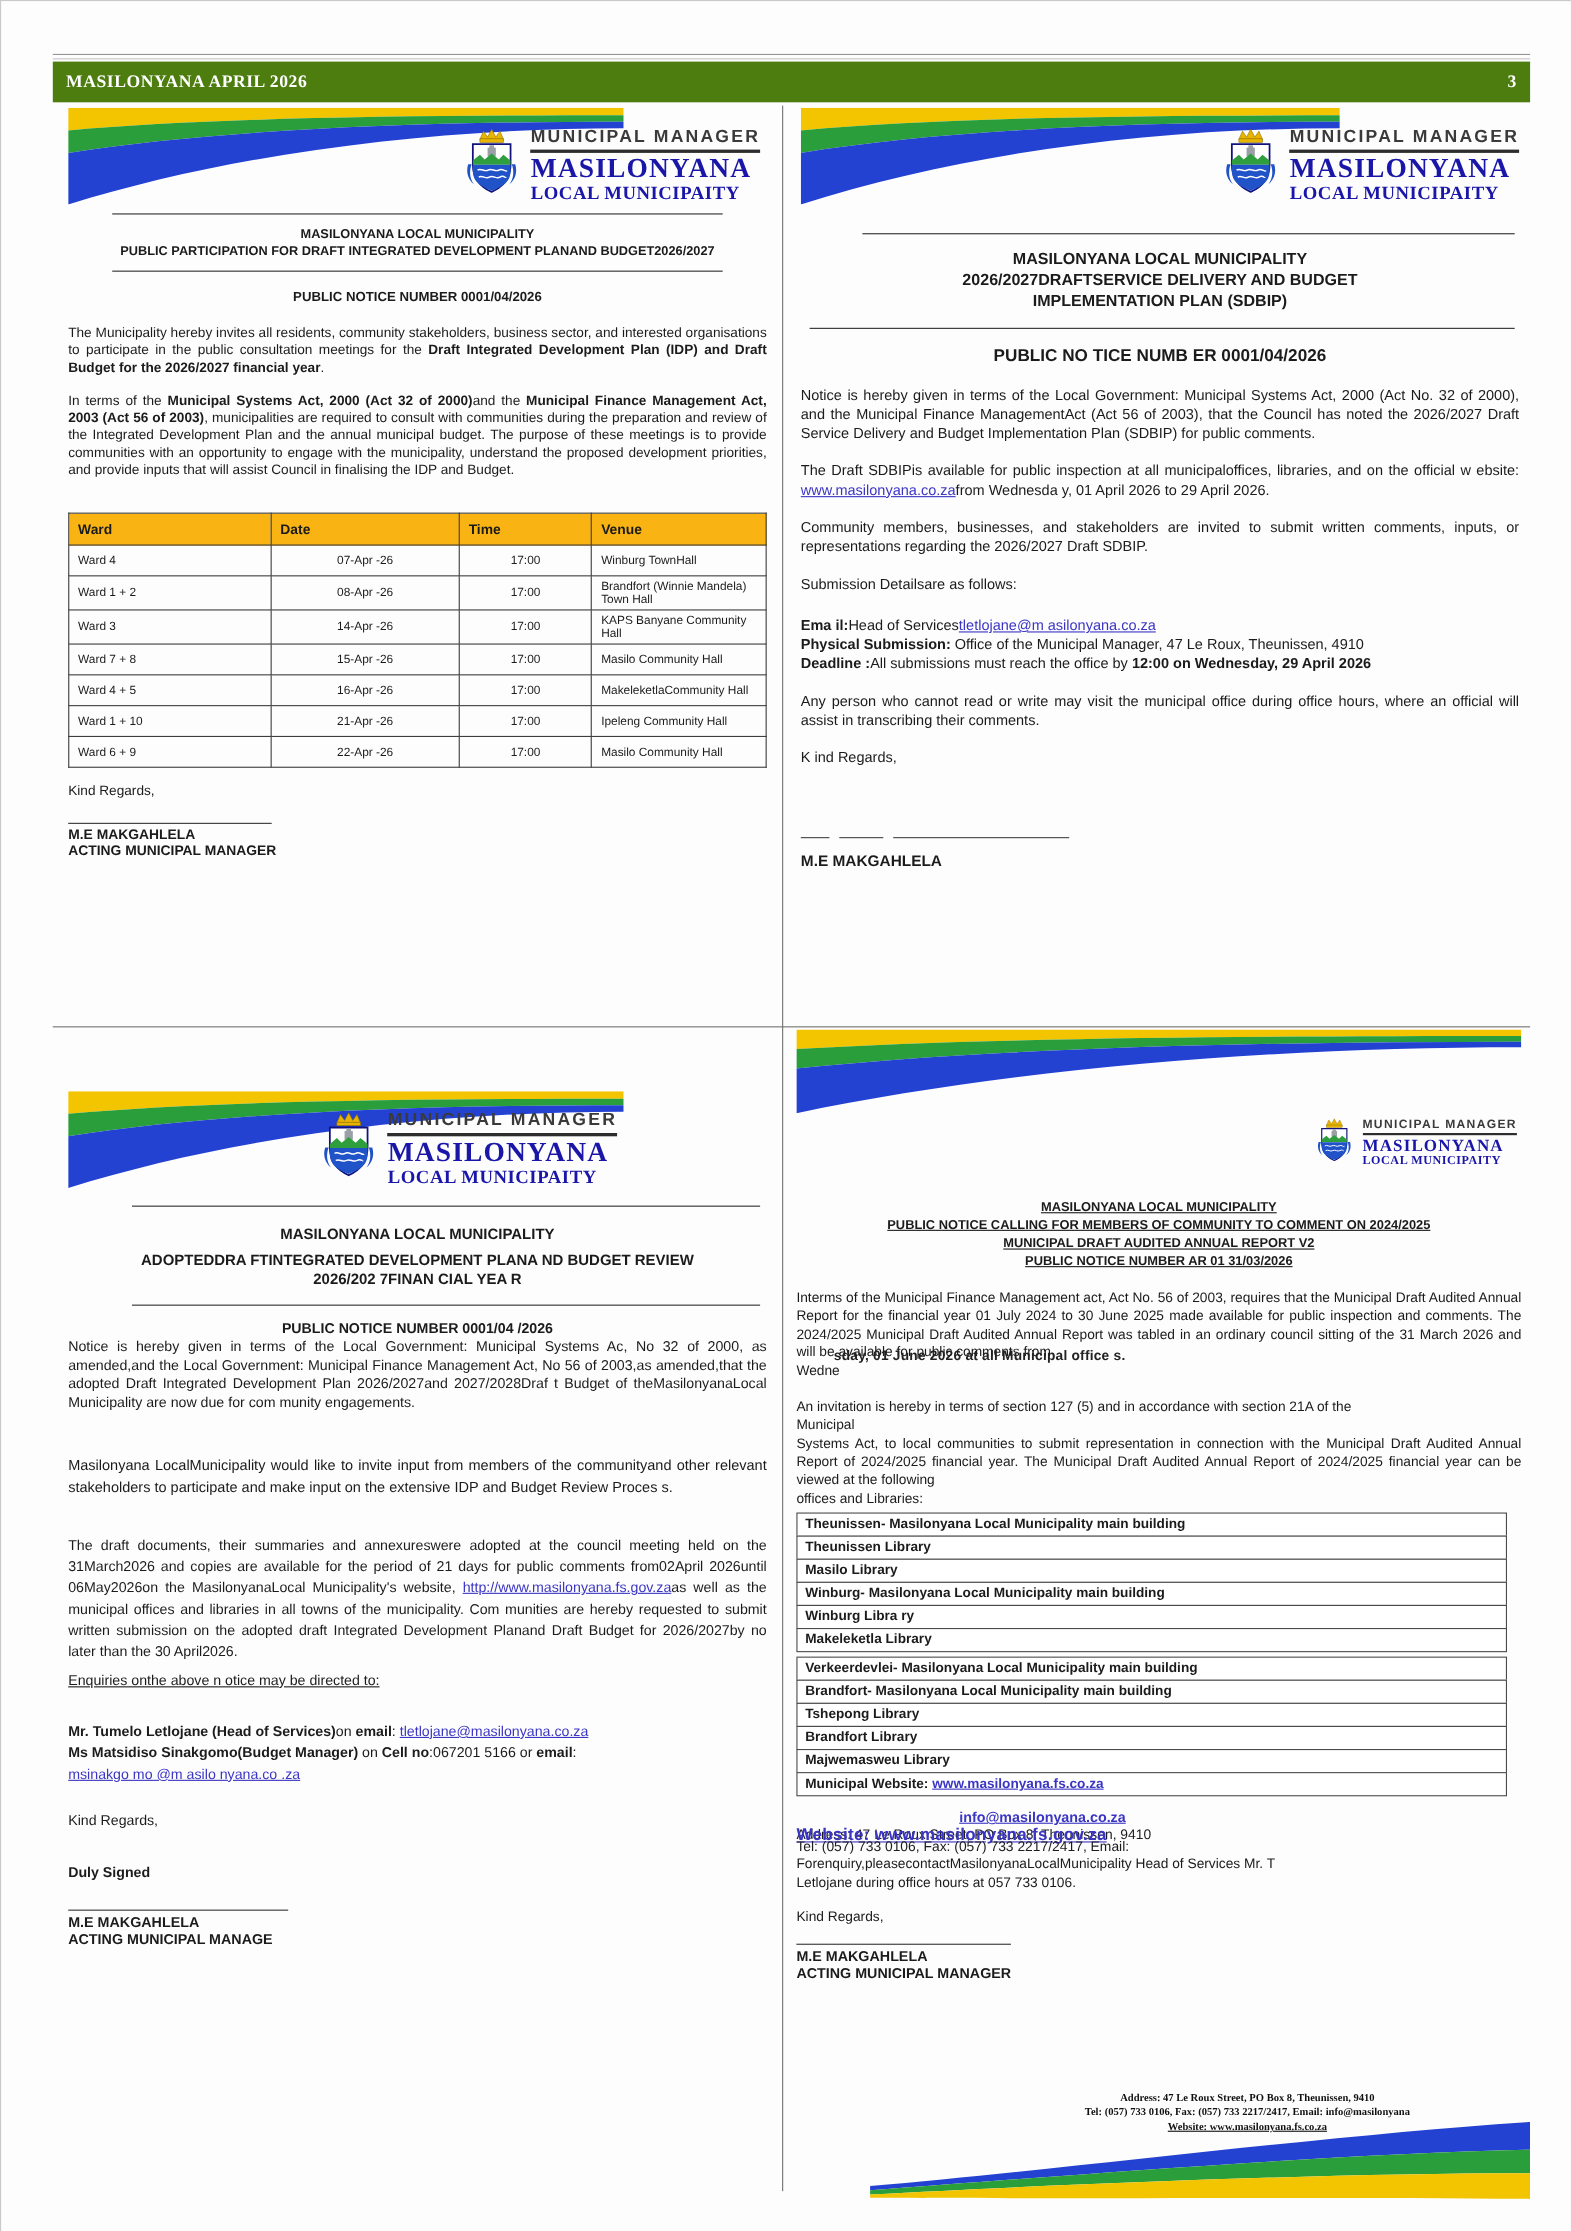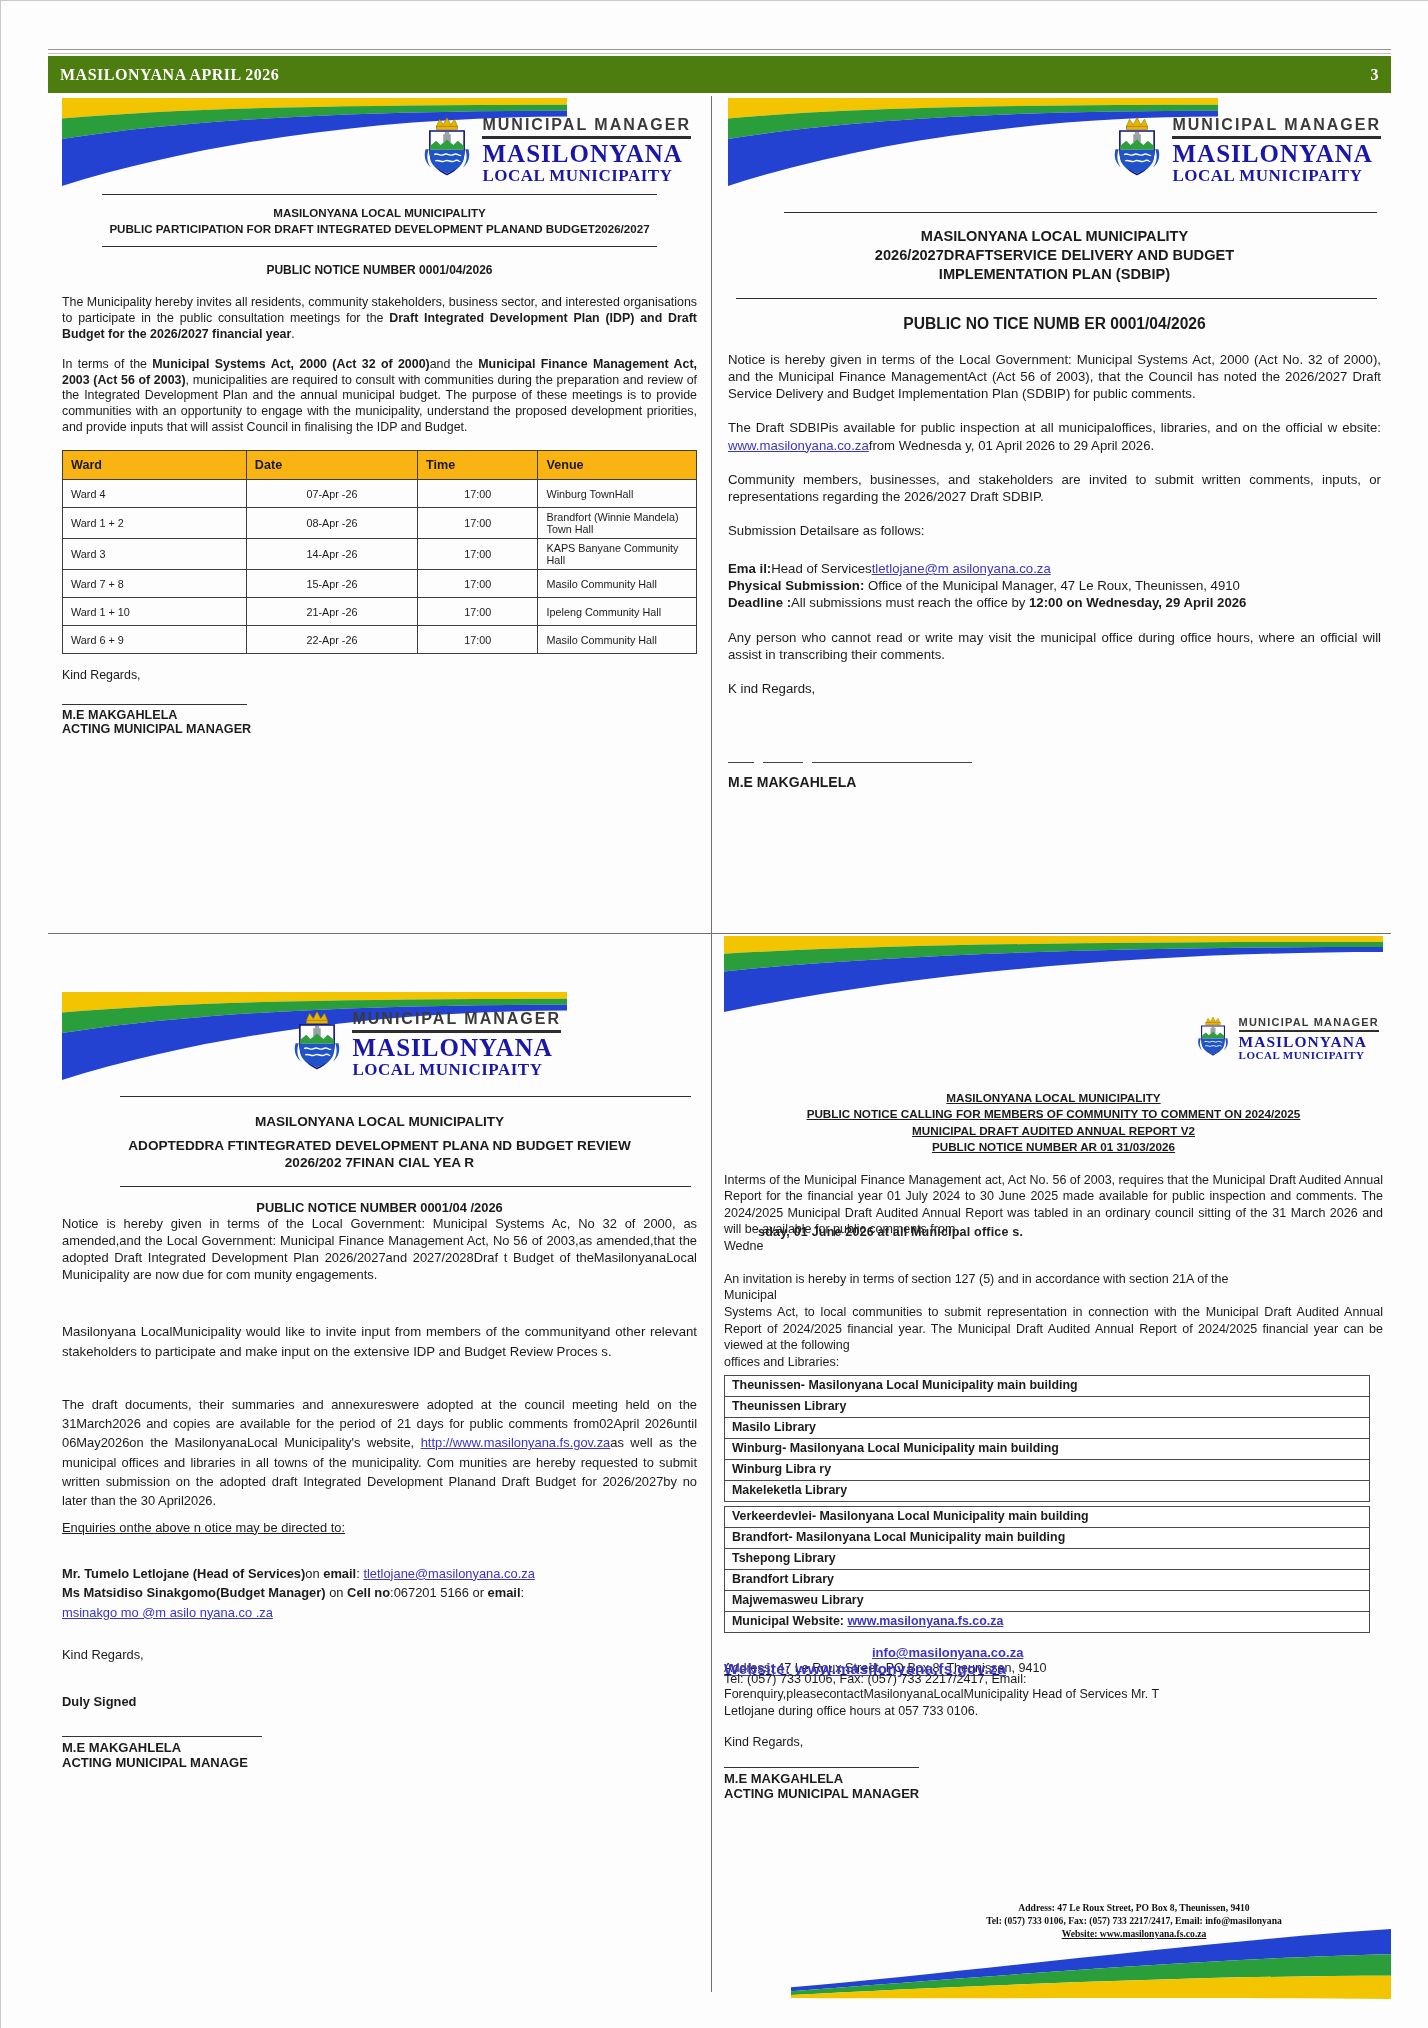--- a/index.html
+++ b/index.html
@@ -35,21 +35,21 @@
   .rule{border:0;border-top:1.6px solid #2c2c2c;margin:0;}
   .c{text-align:center}.b{font-weight:bold}.j{text-align:justify}
   .link{color:#3b35c4;text-decoration:underline;}
   .sigline{border-top:1.4px solid #333;width:185px;}
   .seg{display:inline-block;border-bottom:1.5px solid #444;height:1px;vertical-align:middle;margin-right:9px;}
 
   
   #q-tl .hds{font-size:11.6px;line-height:1.35;}
   #q-tl .notice-no{font-size:12px;margin-top:16px;}
   #q-tl p{font-size:12.4px;line-height:1.26;margin:0;}
-  table.sched{border-collapse:collapse;width:100%;margin-top:15px;}
+  table.sched{border-collapse:collapse;width:100%;margin-top:31px;}
   .sched th{background:#F9B413;text-align:left;font-size:12.6px;padding:7px 8px;border:1.4px solid #3d3d3d;}
   .sched td{font-size:10.8px;padding:3px 8px;border:1.4px solid #3d3d3d;height:21px;}
   .sched .ctr{text-align:center;}
 
   
   #q-tr .hds{font-size:14.6px;line-height:1.3;}
   #q-tr .notice-no{font-size:15.6px;}
   #q-tr p{font-size:13.2px;line-height:1.3;margin:0;}
 
   
@@ -148,20 +148,26 @@
             <td class="ctr">17:00</td>
             <td>KAPS Banyane Community Hall</td>
           </tr>
       <tr>
             <td>Ward 7 + 8</td>
             <td class="ctr">15-Apr -26</td>
             <td class="ctr">17:00</td>
             <td>Masilo Community Hall</td>
           </tr>
       <tr>
+            <td>Ward 4 + 5</td>
+            <td class="ctr">16-Apr -26</td>
+            <td class="ctr">17:00</td>
+            <td>MakeleketlaCommunity Hall</td>
+          </tr>
+      <tr>
             <td>Ward 1 + 10</td>
             <td class="ctr">21-Apr -26</td>
             <td class="ctr">17:00</td>
             <td>Ipeleng Community Hall</td>
           </tr>
       <tr>
             <td>Ward 6 + 9</td>
             <td class="ctr">22-Apr -26</td>
             <td class="ctr">17:00</td>
             <td>Masilo Community Hall</td>

